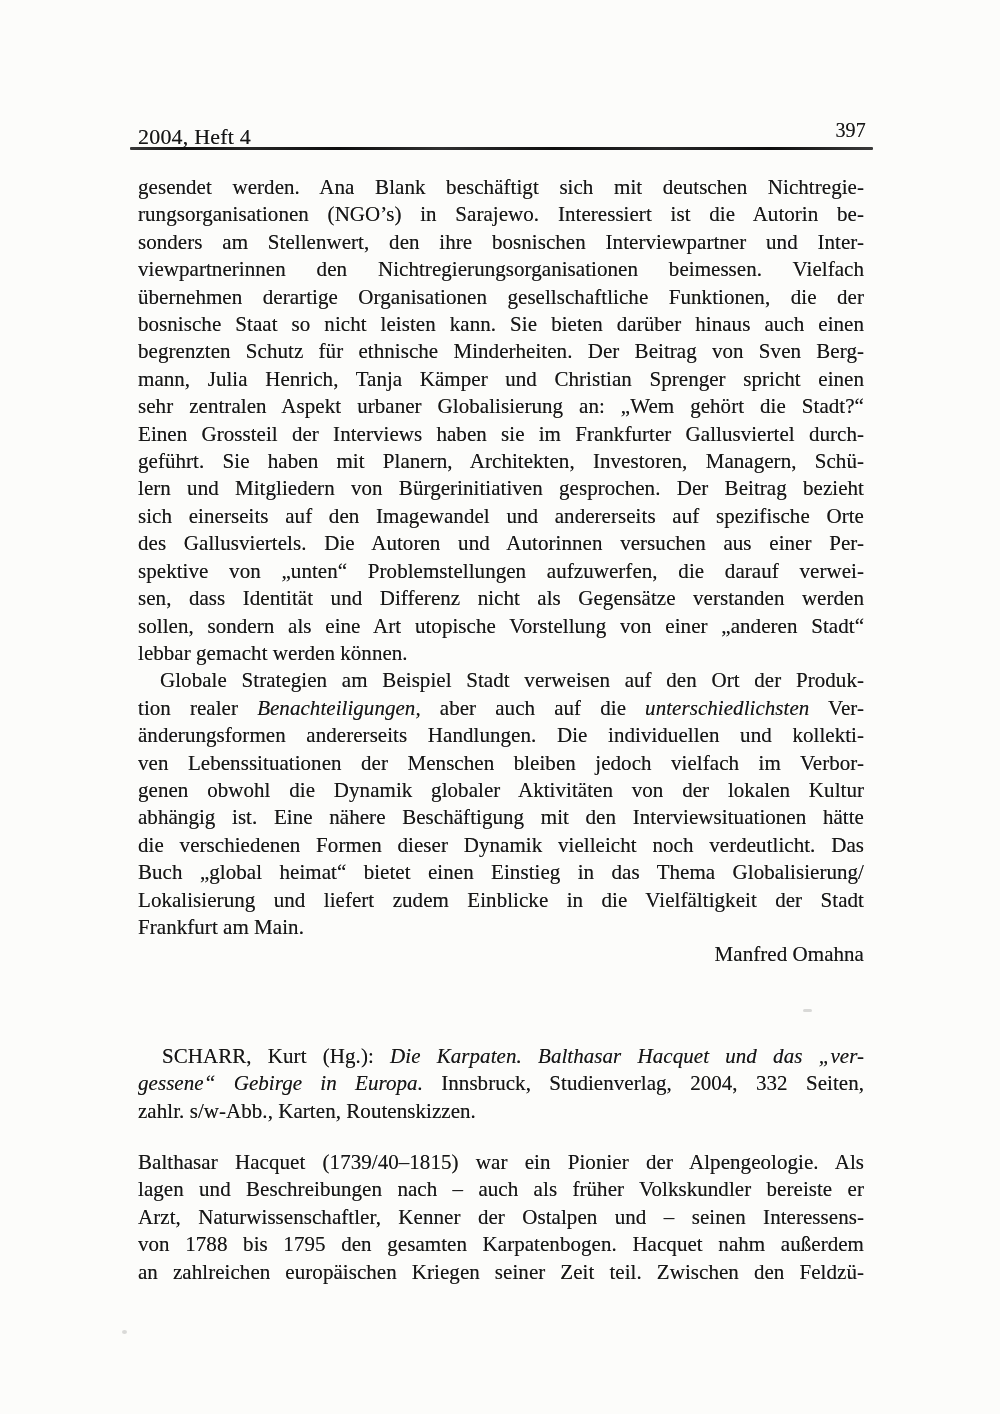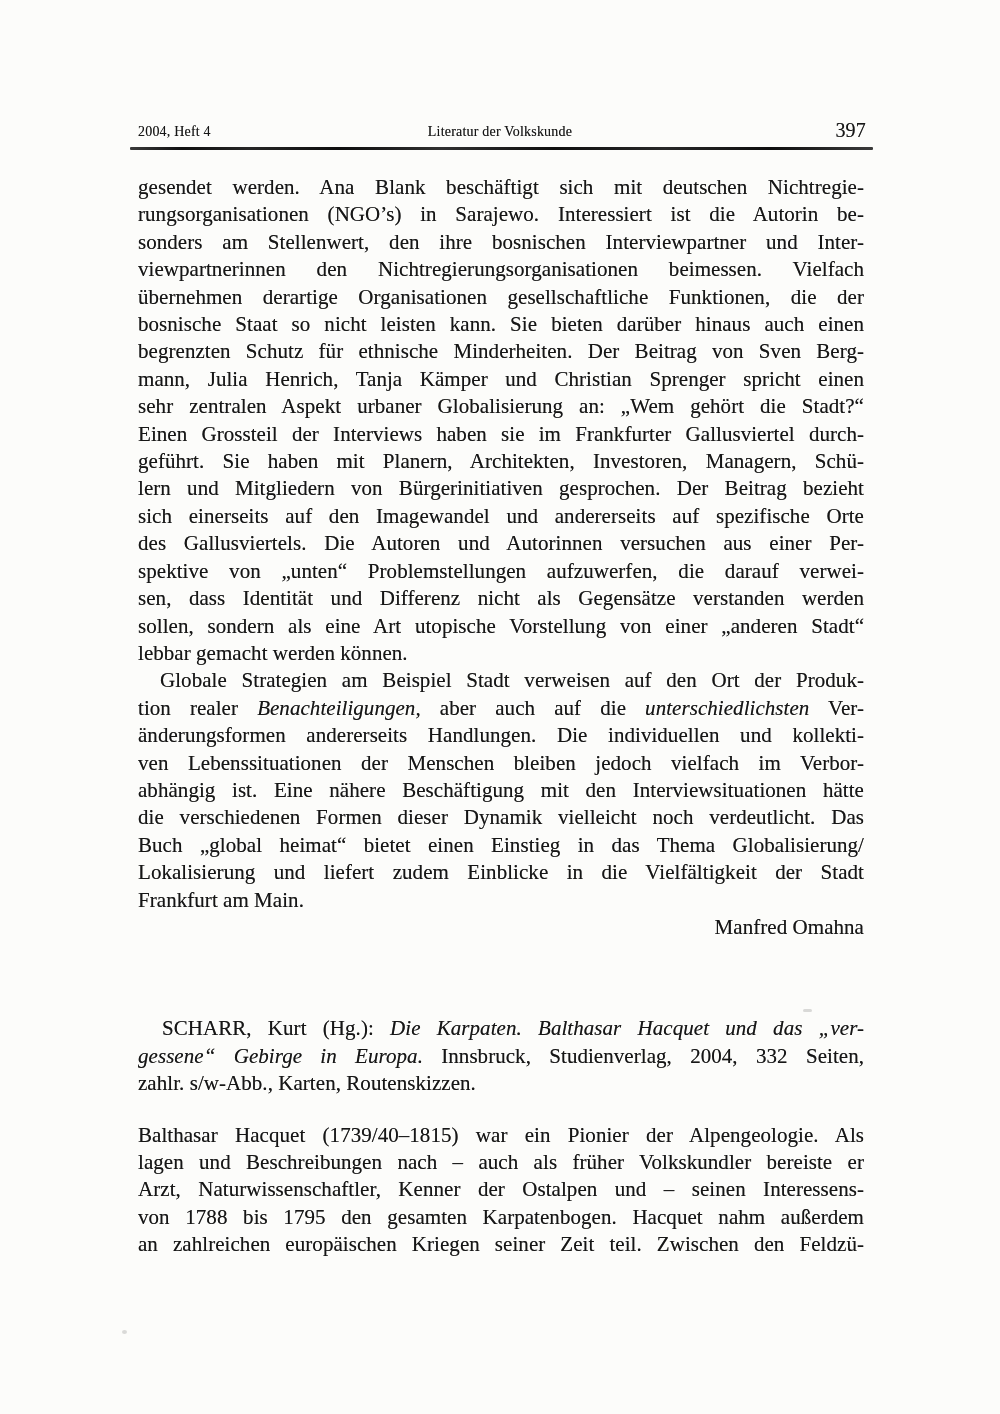--- a/index.html
+++ b/index.html
@@ -2,21 +2,21 @@
 <html><head>
 <meta charset="utf-8">
 <style>
   html,body{margin:0;padding:0;background:#e8e8e6;}
   .page{
     position:relative;width:1000px;height:1414px;margin:0 auto;
     background:#fcfcfa;overflow:hidden;
     font-family:"Liberation Serif","DejaVu Serif",serif;
     color:#161616;
   }
-  .hdr{position:absolute;top:124px;font-size:14px;letter-spacing:.2px;
+  .hdr{position:absolute;top:124px;font-size:22px;letter-spacing:.2px;
        text-shadow:0 0 .5px rgba(20,20,20,.5);}
   #h-left{left:138px;}
   #h-center{left:0;right:0;text-align:center;}
   #h-right{right:134px;top:119px;font-size:20px;}
   .rule{
     position:absolute;left:130px;top:147px;width:743px;height:2.6px;
     background:linear-gradient(90deg,#3a3a3a 0%,#101010 7%,#262626 16%,
       #0e0e0e 28%,#303030 42%,#0f0f0f 57%,#282828 72%,#0e0e0e 86%,#3a3a3a 100%);
     filter:blur(.3px);border-radius:1px;
   }
@@ -36,21 +36,20 @@
   [data-block="paragraph-3"]{margin-top:24px;}
   .speck{position:absolute;background:rgba(40,40,40,.16);}
   #speck-1{left:122px;top:1330px;width:5px;height:4px;border-radius:50%;}
   #speck-2{left:803px;top:1009px;width:9px;height:3px;border-radius:2px;}
 </style>
 </head>
 <body>
 
 <div class="page">
   <span class="hdr" id="h-left">2004, Heft 4</span>
-  <span class="hdr" id="h-center">Literatur der Volkskunde</span>
   <span class="hdr" id="h-right">397</span>
   <div class="rule"></div>
 
   <div class="col">
       <div class="block" data-block="paragraph-1">
         <div class="ln"><span>gesendet werden. Ana Blank beschäftigt sich mit deutschen Nichtregie-</span></div>
         <div class="ln"><span>rungsorganisationen (NGO’s) in Sarajewo. Interessiert ist die Autorin be-</span></div>
         <div class="ln"><span>sonders am Stellenwert, den ihre bosnischen Interviewpartner und Inter-</span></div>
         <div class="ln"><span>viewpartnerinnen den Nichtregierungsorganisationen beimessen. Vielfach</span></div>
         <div class="ln"><span>übernehmen derartige Organisationen gesellschaftliche Funktionen, die der</span></div>
@@ -66,20 +65,21 @@
         <div class="ln"><span>spektive von „unten“ Problemstellungen aufzuwerfen, die darauf verwei-</span></div>
         <div class="ln"><span>sen, dass Identität und Differenz nicht als Gegensätze verstanden werden</span></div>
         <div class="ln"><span>sollen, sondern als eine Art utopische Vorstellung von einer „anderen Stadt“</span></div>
         <div class="ln end"><span>lebbar gemacht werden können.</span></div>
       </div>
       <div class="block" data-block="paragraph-2">
         <div class="ln" style="text-indent: 22px;"><span>Globale Strategien am Beispiel Stadt verweisen auf den Ort der Produk-</span></div>
         <div class="ln"><span>tion realer </span><span class="it">Benachteiligungen,</span><span> aber auch auf die </span><span class="it">unterschiedlichsten</span><span> Ver-</span></div>
         <div class="ln"><span>änderungsformen andererseits Handlungen. Die individuellen und kollekti-</span></div>
         <div class="ln"><span>ven Lebenssituationen der Menschen bleiben jedoch vielfach im Verbor-</span></div>
+        <div class="ln"><span>genen obwohl die Dynamik globaler Aktivitäten von der lokalen Kultur</span></div>
         <div class="ln"><span>abhängig ist. Eine nähere Beschäftigung mit den Interviewsituationen hätte</span></div>
         <div class="ln"><span>die verschiedenen Formen dieser Dynamik vielleicht noch verdeutlicht. Das</span></div>
         <div class="ln"><span>Buch „global heimat“ bietet einen Einstieg in das Thema Globalisierung/</span></div>
         <div class="ln"><span>Lokalisierung und liefert zudem Einblicke in die Vielfältigkeit der Stadt</span></div>
         <div class="ln end"><span>Frankfurt am Main.</span></div>
       </div>
       <div class="block" data-block="signature">
         <div class="ln right"><span>Manfred Omahna</span></div>
       </div>
       <div class="block" data-block="citation">

